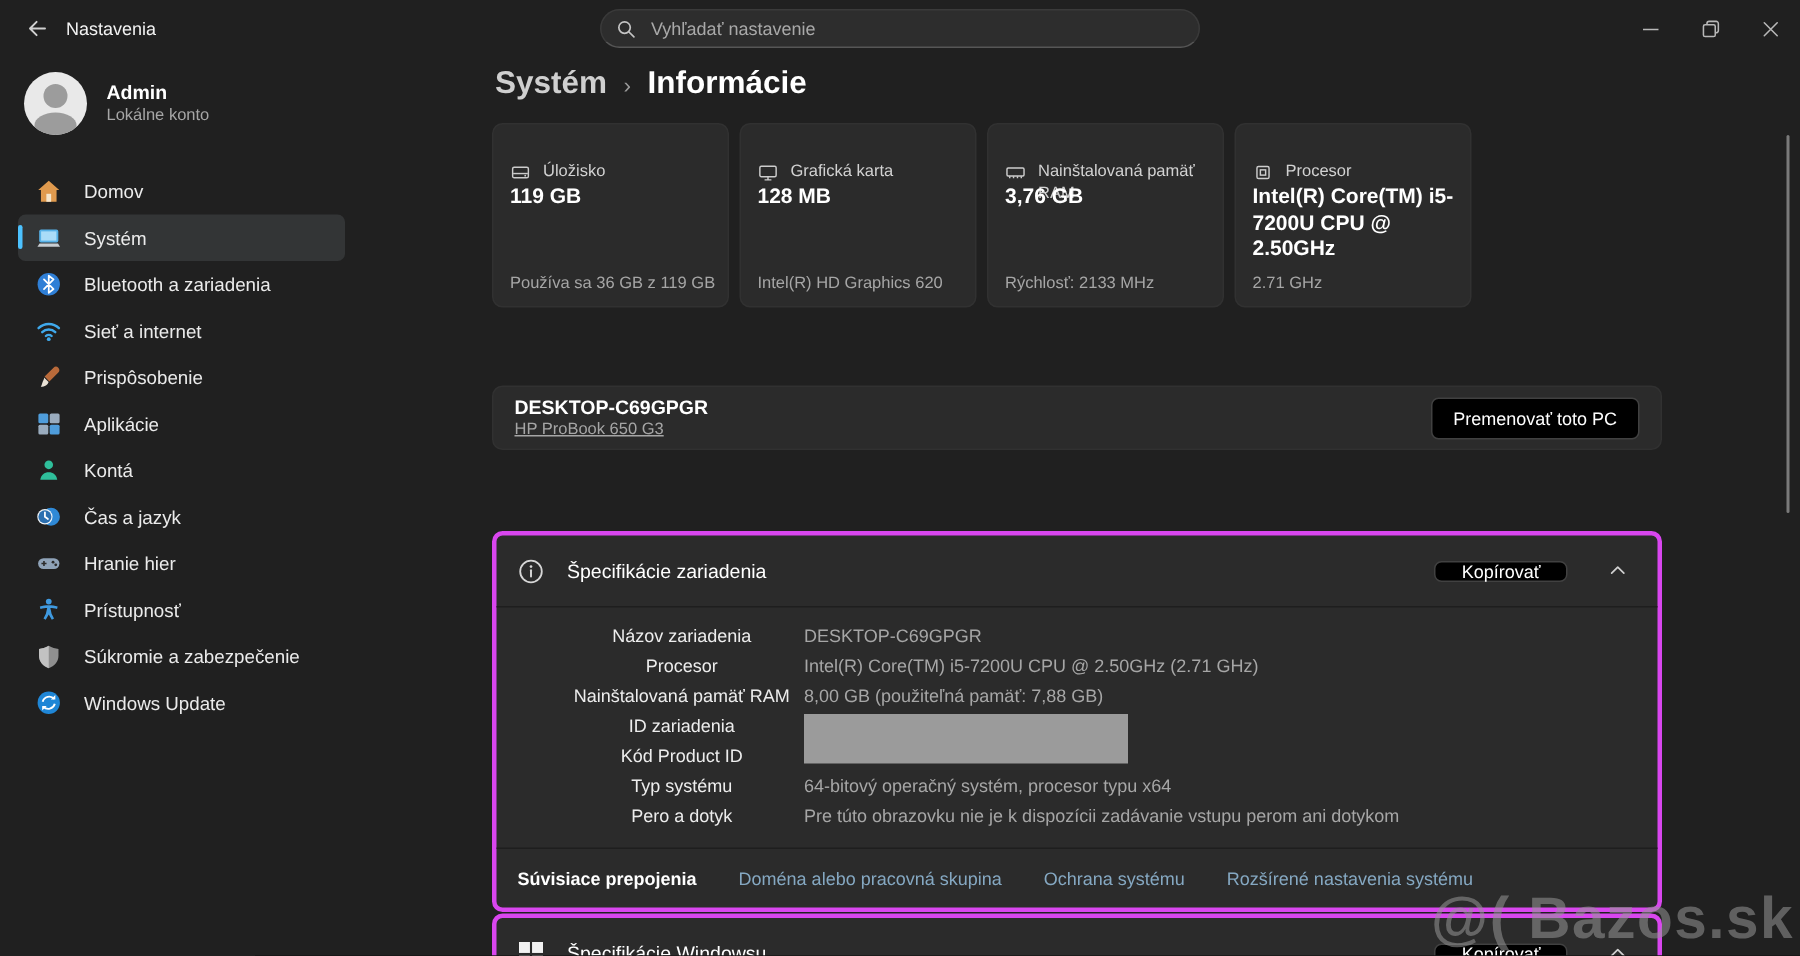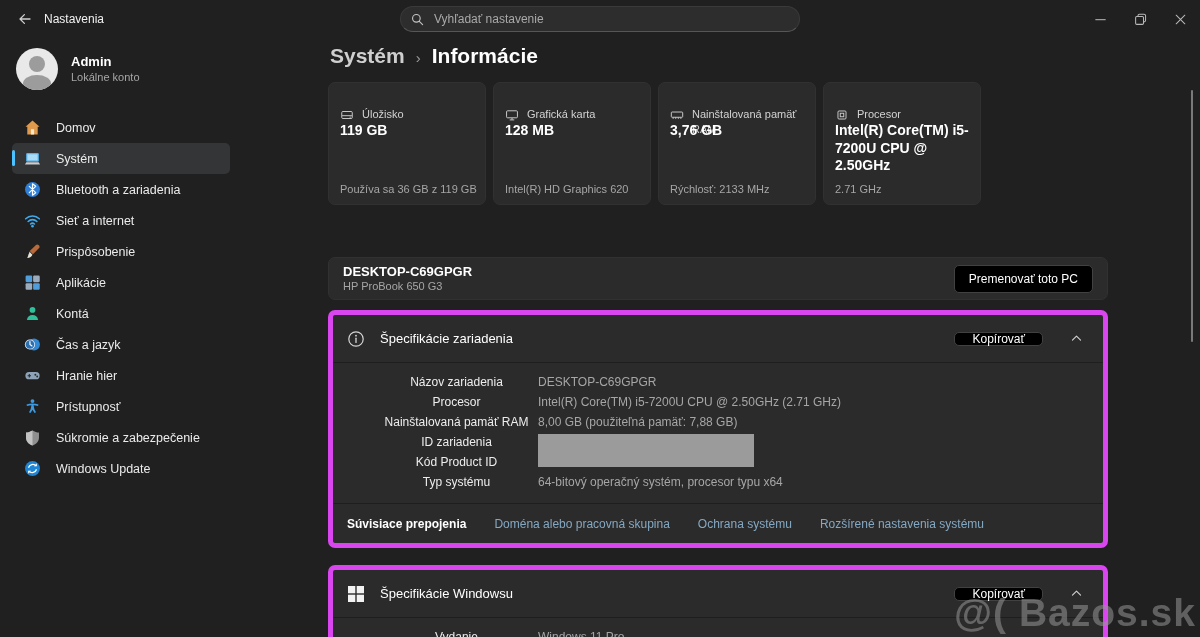--- a/index.html
+++ b/index.html
@@ -43,26 +43,26 @@
   .cards{position:absolute;left:0;top:44px;display:flex;gap:7px;}
   .card{position:relative;width:158px;height:123px;box-sizing:border-box;background:#2b2b2b;border:1px solid #313131;border-radius:7px;padding:24px 11px;}
   .card-head{display:flex;gap:8px;align-items:flex-start;font-size:11px;color:#d2d2d2;line-height:1.35;padding-right:6px;}
   .card-head .ci{width:14px;height:14px;flex:none;margin-top:1px;display:flex;}
   .card-value{position:absolute;left:11px;top:39px;right:11px;font-size:14px;font-weight:700;color:#fff;line-height:1.25;}
   .card-caption{position:absolute;left:11px;bottom:9px;font-size:11px;color:#a6a6a6;}
 
   .device-card{position:absolute;left:0;top:219px;width:780px;height:43px;box-sizing:border-box;background:#2b2b2b;border:1px solid #313131;border-radius:7px;
                display:flex;align-items:center;padding:0 14px;}
   .device-name{font-size:13px;font-weight:700;line-height:16px;}
-  .device-model{font-size:11px;color:#a6a6a6;line-height:13px;}
+  .device-model{font-size:11px;color:#a6a6a6;line-height:13px;text-decoration:underline;}
   .btn{height:28px;box-sizing:border-box;background:#000000;border:1px solid #414141;border-radius:5px;color:#fff;
        font-size:12px;font-family:"Liberation Sans",sans-serif;padding:0 14px;display:flex;align-items:center;}
   .rename-btn{margin-left:auto;}
 
-  .expander{position:absolute;left:0;width:780px;box-sizing:border-box;background:#2b2b2b;border:5px solid #d946ef;border-radius:7px;}
+  .expander{position:absolute;left:0;width:780px;box-sizing:border-box;background:#2b2b2b;border:3px solid #d946ef;border-radius:7px;margin-top:44px;}
   .exp-dev{top:272px;}
   .exp-win{top:527px;height:140px;}
   .exp-head{height:47px;display:flex;align-items:center;padding:0 14px;gap:15px;}
   .exp-title{font-size:13px;color:#fff;}
   .copy-btn{margin-left:auto;height:14px;padding:0 17px;}
   .chev{width:13px;height:13px;margin:0 6px 0 12px;display:flex;}
   .exp-body{position:relative;border-top:1px solid #1e1e1e;padding:9px 0 11px 0;}
   .spec-row{display:flex;align-items:center;height:20px;padding-left:42px;font-size:12px;text-align:center;}
   .spec-label{width:163px;flex:none;color:#ededed;}
   .spec-value{color:#a6a6a6;}
@@ -377,20 +377,24 @@
           <span class="spec-value"></span>
         </div>
         <div class="spec-row">
           <span class="spec-label">Kód Product ID</span>
           <span class="spec-value"></span>
         </div>
         <div class="spec-row">
           <span class="spec-label">Typ systému</span>
           <span class="spec-value">64-bitový operačný systém, procesor typu x64</span>
         </div>
+        <div class="spec-row">
+          <span class="spec-label">Pero a dotyk</span>
+          <span class="spec-value">Pre túto obrazovku nie je k dispozícii zadávanie vstupu perom ani dotykom</span>
+        </div>
         <div class="redacted-block"></div>
       </div>
 
       <div class="related">
         <span class="related-title">Súvisiace prepojenia</span>
         <a class="rel-link">Doména alebo pracovná skupina</a>
         <a class="rel-link">Ochrana systému</a>
         <a class="rel-link">Rozšírené nastavenia systému</a>
       </div>
     </div>

